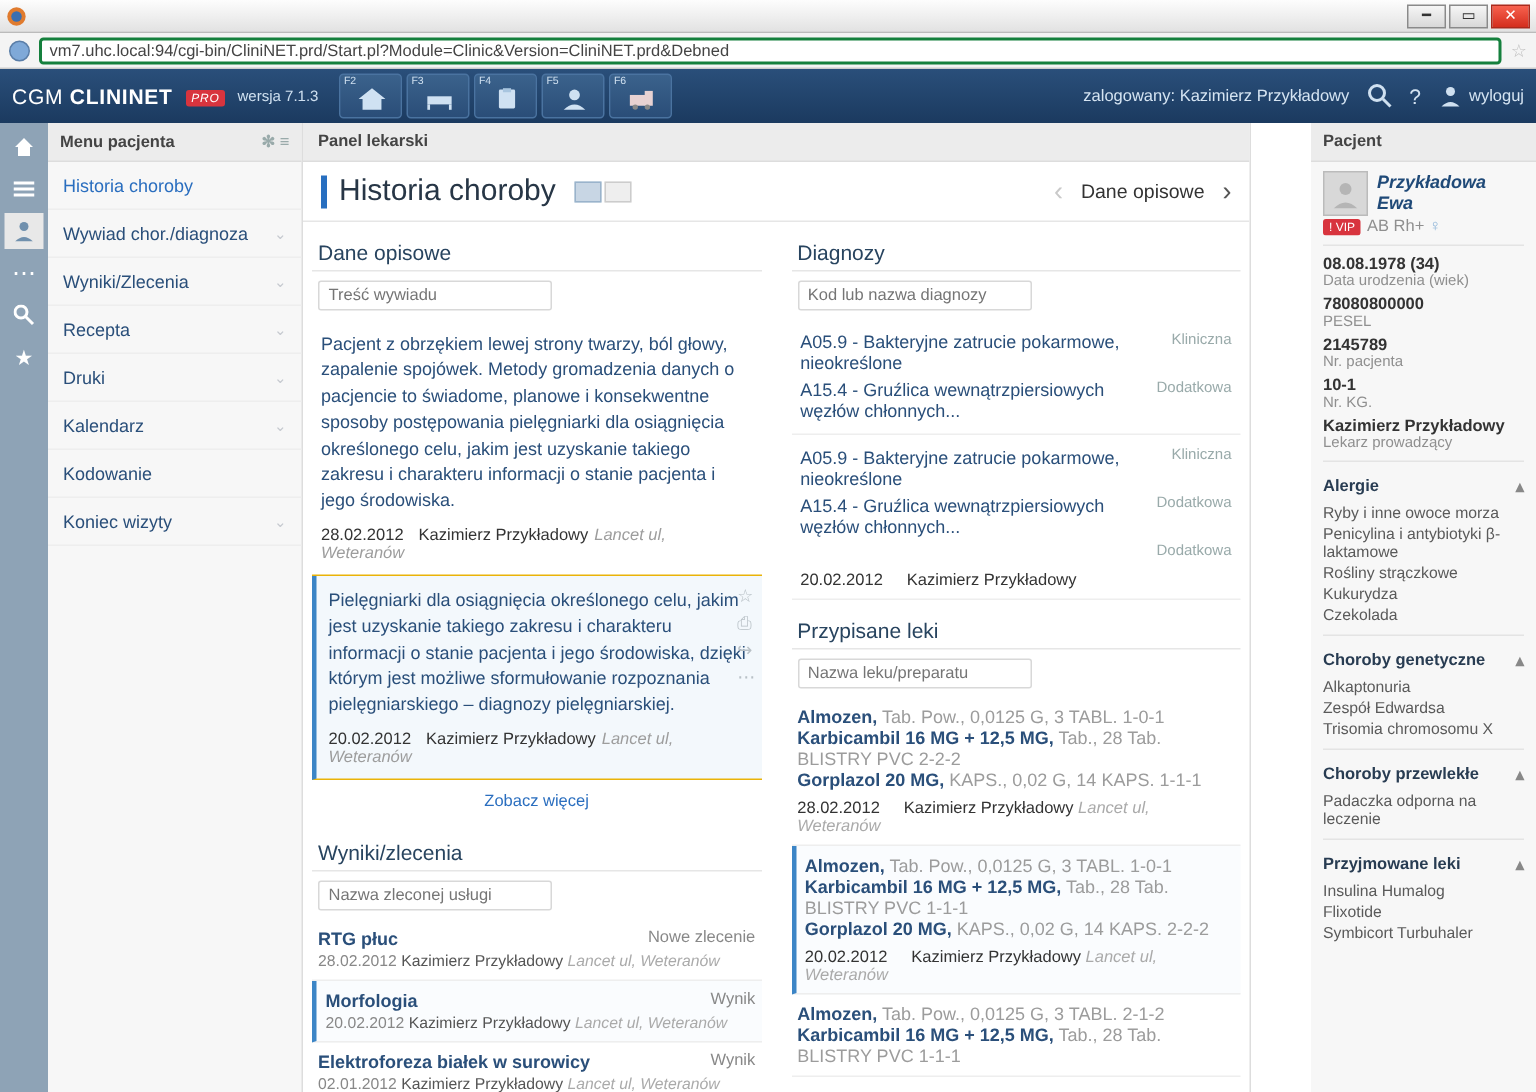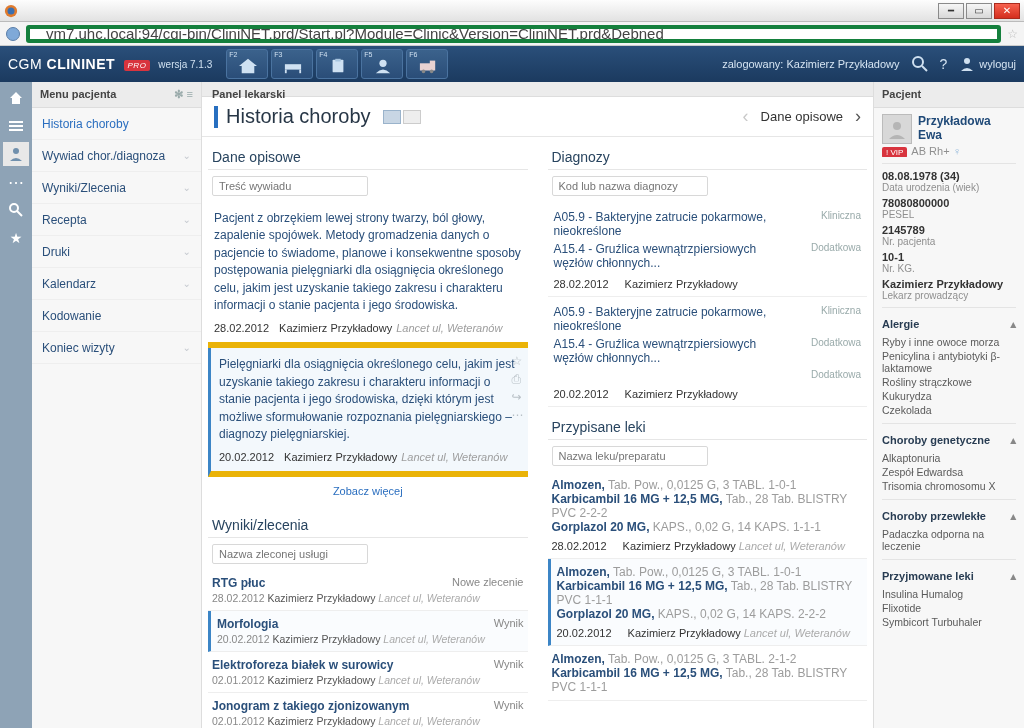--- a/index.html
+++ b/index.html
@@ -8,64 +8,64 @@
 .window { width:1024px; height:728px; background:#fff; display:flex; flex-direction:column; }
 .titlebar { height:22px; background:linear-gradient(#fdfdfd,#e2e2e2); border-bottom:1px solid #bbb; display:flex; align-items:center; padding:0 4px; }
 .titlebar .ff-icon { width:14px; height:14px; margin-right:6px; }
 .titlebar .title { font-size:11px; color:#333; flex:1;margin-top:44px; }
 .winbtns { display:flex; gap:2px; }
 .winbtn { width:26px; height:16px; border:1px solid #8a8a8a; background:linear-gradient(#f6f6f6,#d8d8d8); font-size:10px; line-height:14px; text-align:center; }
 .winbtn.close { background:linear-gradient(#f7614e,#d42e1e); color:#fff; border-color:#aa2a1d; }
 
 .urlbar { height:24px; background:#f4f4f4; border-bottom:1px solid #ccc; display:flex; align-items:center; padding:2px 6px; gap:6px;}
 .urlbar .globe { width:14px; height:14px; border-radius:50%; background:#7fa9d8; border:1px solid #5a7ea8; }
-.urlbar .url { flex:1; height:18px; border:4px solid #15803d; background:#fff; border-radius:3px; font-size:15px; padding:2px 16px; color:#444;}
+.urlbar .url { flex:1; height:18px; border:2px solid #15803d; background:#fff; border-radius:3px; font-size:11px; padding:2px 5px; color:#444;}
 
 .apptop { height:36px; background:linear-gradient(#2a4f7a,#1b3a5f); display:flex; align-items:center; color:#fff; padding:0 8px; }
 .brand { font-size:14px; letter-spacing:.5px; }
 .brand b { font-weight:bold;text-align:center; }
 .pro { background:#d8343e; color:#fff; font-size:8px; padding:1px 4px; border-radius:2px; margin-left:4px; vertical-align:middle;font-style:italic;}
 .ver { font-size:10px; margin-left:8px; color:#cfe0f0;}
 .topicons { display:flex; margin-left:14px; gap:3px; }
 .topicon { width:42px; height:30px; background:linear-gradient(#3b628c,#2a4d78); border:1px solid #4a73a0; border-radius:3px; position:relative; }
 .topicon .f { position:absolute; top:1px; left:2px; font-size:7px; color:#cfe0f0;}
 .topicon .ic { position:absolute; top:8px; left:12px; width:18px; height:16px; }
 .apptop .right { margin-left:auto; display:flex; align-items:center; gap:12px; color:#d5e4f2; font-size:11px;}
 .toolicon { width:16px; height:16px; display:inline-block; }
 
 .main { flex:1; display:flex; overflow:hidden;}
 .iconrail { width:32px; background:#8ea3b6; display:flex; flex-direction:column; align-items:center; padding-top:4px; gap:4px;}
 .railbtn { width:26px; height:24px; display:flex; align-items:center; justify-content:center; color:#fff;}
 .railbtn.sel { background:#e8e8e8; color:#7090ad;}
 
 .sidebar { width:170px; background:#f7f7f7; border-right:1px solid #ddd;}
-.menuhdr { height:26px; background:#ececec; border-bottom:1px solid #ddd; font-size:11px; font-weight:bold; color:#444; padding:6px 8px; display:flex; }
+.menuhdr { height:26px; background:#ececec; border-bottom:1px solid #ddd; font-size:11px; font-weight:bold; color:#444; padding:6px 8px; display:flex; align-items:center;}
 .menuhdr .gear { margin-left:auto; color:#9aa;}
 .mitem { height:32px; display:flex; align-items:center; padding:0 10px; font-size:12px; color:#2a4f7a; border-bottom:1px solid #eee; cursor:pointer;}
 .mitem.active { color:#2a6ebf; font-weight:500;}
 .mitem .chev { margin-left:auto; color:#c5c9cf; font-size:10px;}
 
 .center { flex:1; display:flex; flex-direction:column; overflow:hidden; background:#fff; border-right:1px solid #ddd;}
-.panelhdr { height:15px; background:#ececec; border-bottom:1px solid #ddd; font-size:11px; font-weight:bold; padding:6px 10px; color:#444;}
+.panelhdr { height:26px; background:#ececec; border-bottom:1px solid #ddd; font-size:11px; font-weight:bold; padding:6px 10px; color:#444;}
 .pagehead { display:flex; align-items:center; padding:8px 12px; border-bottom:1px solid #e6e6e6;}
 .pagehead .bar { width:4px; height:22px; background:#286fc0; margin-right:8px;}
 .pagehead h1 { font-size:20px; color:#273646; font-weight:normal;}
 .pagehead .viewtog { margin-left:12px; display:flex; gap:2px;}
 .vt { width:18px; height:14px; border:1px solid #ccc; background:#eee;}
 .vt.sel{ background:#c8d6e4; border-color:#9ab3cb;}
 .pagehead .navright { margin-left:auto; display:flex; align-items:center; gap:12px; color:#333; font-size:13px;}
 .navchev { color:#c9c9c9; font-size:18px;}
 
 .cols { flex:1; display:flex; overflow:auto; gap:8px; padding:0 0 8px 0;}
 .col { flex:1; min-width:0; display:flex; flex-direction:column;}
 .card { margin:6px 6px 0 6px; }
 .cardtitle { font-size:14px; color:#28445f; padding:6px 4px 4px 4px; border-bottom:1px solid #e6e6e6; }
 .filter { margin:6px 4px; border:1px solid #d8d8d8; border-radius:2px; height:20px; padding:4px 6px; font-size:11px; color:#888; background:#fff;}
 
-.entry { padding:8px 6px; border-bottom:6px solid #eab308; position:relative;}
+.entry { padding:8px 6px; border-bottom:1px solid #eab308; position:relative;}
 .entry.sel { background:#f3f8fc; border-left:3px solid #3c85c6; padding-left:8px;}
 .entry .txt { font-size:12px; color:#2a4f7a; line-height:1.45;}
 .entry .meta { margin-top:8px; font-size:11px; color:#333;}
 .entry .meta .aut { margin-left:10px; color:#333;}
 .entry .meta .loc { color:#9d9d9d; font-style:italic; margin-left:4px;}
 .entry .tools { position:absolute; right:4px; top:6px; display:flex; flex-direction:column; gap:4px; color:#b8c0c6;}
 
 .showmore { color:#2a6ebf; font-size:11px; padding:8px 6px; cursor:pointer;text-align:center;}
 
 .dxline { font-size:12px; color:#2a4f7a; display:flex; padding:2px 4px;gap:24px;}
@@ -78,25 +78,25 @@
 .rrow .right { float:right; font-size:11px; color:#888;}
 .rrow .meta { font-size:10.5px; color:#888; margin-top:2px;}
 .rrow .meta .aut{ color:#555;}
 
 .med { font-size:12px; color:#2a4f7a; }
 .med .gray { color:#9c9c9c;}
 .medgroup { padding:6px 4px; border-bottom:1px solid #eee;}
 .medgroup.sel { border-left:3px solid #3c85c6; padding-left:6px; background:#fafcfe;}
 .medgroup .meta{ margin-top:6px; font-size:11px;}
 
-.patient { width:150px; background:#f7f7f7; }
+.patient { width:150px; background:#f7f7f7;margin-left:40px; }
 .phd { height:26px; background:#ececec; border-bottom:1px solid #ddd; font-size:11px; font-weight:bold; padding:6px 8px; color:#444;}
 .pbody { padding:6px 8px; font-size:11px; color:#333;}
 .avatar { width:30px; height:30px; background:#d8d8d8; border:1px solid #bbb; float:left; margin-right:6px; display:flex; align-items:center; justify-content:center;}
-.pname { font-size:12px; color:#204a78; font-weight:bold; }
+.pname { font-size:12px; color:#204a78; font-weight:bold;font-style:italic; }
 .vip { background:#d8343e; color:#fff; font-size:8px; padding:1px 4px; border-radius:2px; margin-right:4px;}
 .sub { color:#8f8f8f; font-size:10px;}
 .pdiv { border-top:1px solid #e4e4e4; margin:6px 0;}
 .psec { font-size:11px; font-weight:bold; color:#283c52; padding:4px 0; display:flex;}
 .psec .tri{ margin-left:auto; color:#888;}
 .plist div { font-size:10.5px; color:#5a5a5a; padding:1px 0;}
 
 svg { display:block; }
 </style>
 </head>
@@ -327,21 +327,20 @@
             <div id="diag-groups">
                 <div class="dxgroup">
                   <div class="dxline">
                     <span>A05.9 - Bakteryjne zatrucie pokarmowe, nieokreślone</span>
                     <span class="tag">Kliniczna</span>
                   </div>
                   <div class="dxline">
                     <span>A15.4 - Gruźlica wewnątrzpiersiowych węzłów chłonnych...</span>
                     <span class="tag">Dodatkowa</span>
                   </div>
-                  <div class="meta">28.02.2012<span class="aut" style="margin-left:16px">Kazimierz Przykładowy</span></div>
                 </div>
                 <div class="dxgroup">
                   <div class="dxline">
                     <span>A05.9 - Bakteryjne zatrucie pokarmowe, nieokreślone</span>
                     <span class="tag">Kliniczna</span>
                   </div>
                   <div class="dxline">
                     <span>A15.4 - Gruźlica wewnątrzpiersiowych węzłów chłonnych...</span>
                     <span class="tag">Dodatkowa</span>
                   </div>

